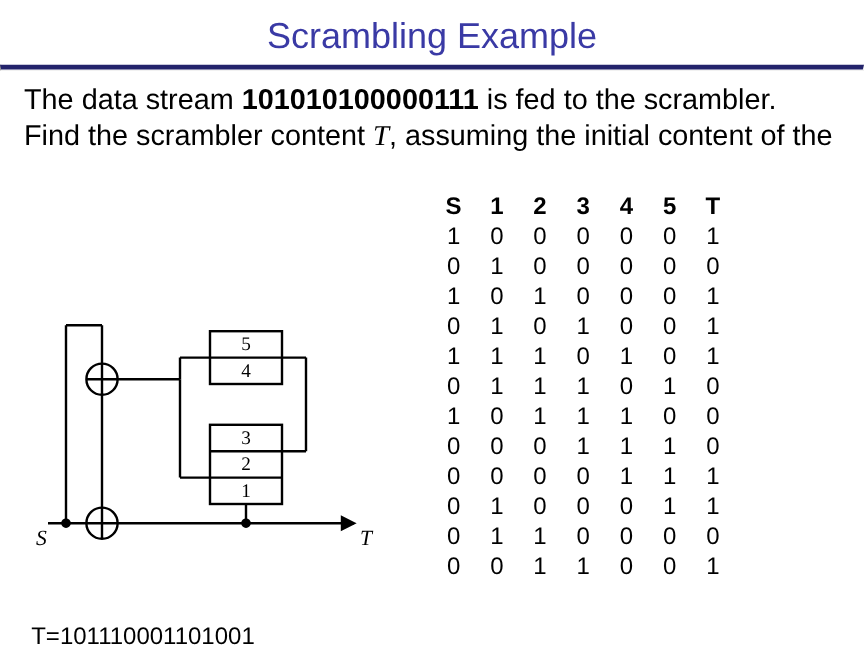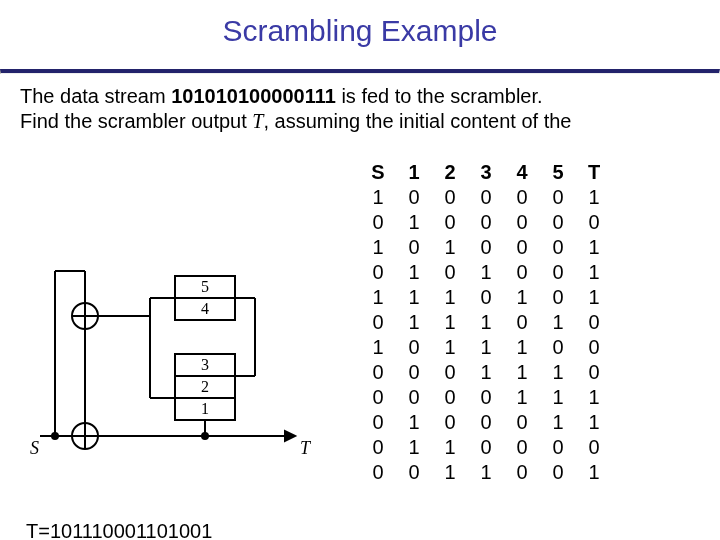--- a/index.html
+++ b/index.html
@@ -11,31 +11,31 @@
     font-family: Arial, Helvetica, sans-serif;
     color: #000;
     position: relative;
     overflow: hidden;
   }
   .title {
     text-align: center;
     font-size: 30px;
     color: #3a3aa5;
     padding-top: 14px;
-    padding-bottom: 21px;
+    padding-bottom: 6px;
   }
   .rule {
     border-top: 4px solid #23236b;
     margin: 0;
   }
   .content {
     padding: 10px 20px 0 20px;
   }
   .prose {
-    font-size: 20px;
+    font-size: 24px;
     line-height: 1.25;
   }
   .serif { font-family: "Times New Roman", serif; font-style: italic;}
   .table-area {
     position: absolute;
     left: 360px;
     top: 160px;
   }
   table.data {
     border-collapse: collapse;
@@ -65,21 +65,21 @@
 </style>
 </head>
 <body>
 
 <div class="title">Scrambling Example</div>
 <hr class="rule">
 
 <div class="content">
   <div class="prose">
     <span>The data stream </span><b>101010100000111</b><span> is fed to the scrambler.</span><br>
-    <span>Find the scrambler output </span><span class="serif">T</span><span>, assuming the initial content of the</span><br>
+    <span>Find the scrambler content </span><span class="serif">T</span><span>, assuming the initial content of the</span><br>
   </div>
 </div>
 
 <div class="table-area">
   <table class="data">
     <tbody>
         <tr class="hdr">
       <td>S</td>
       <td>1</td>
       <td>2</td>

